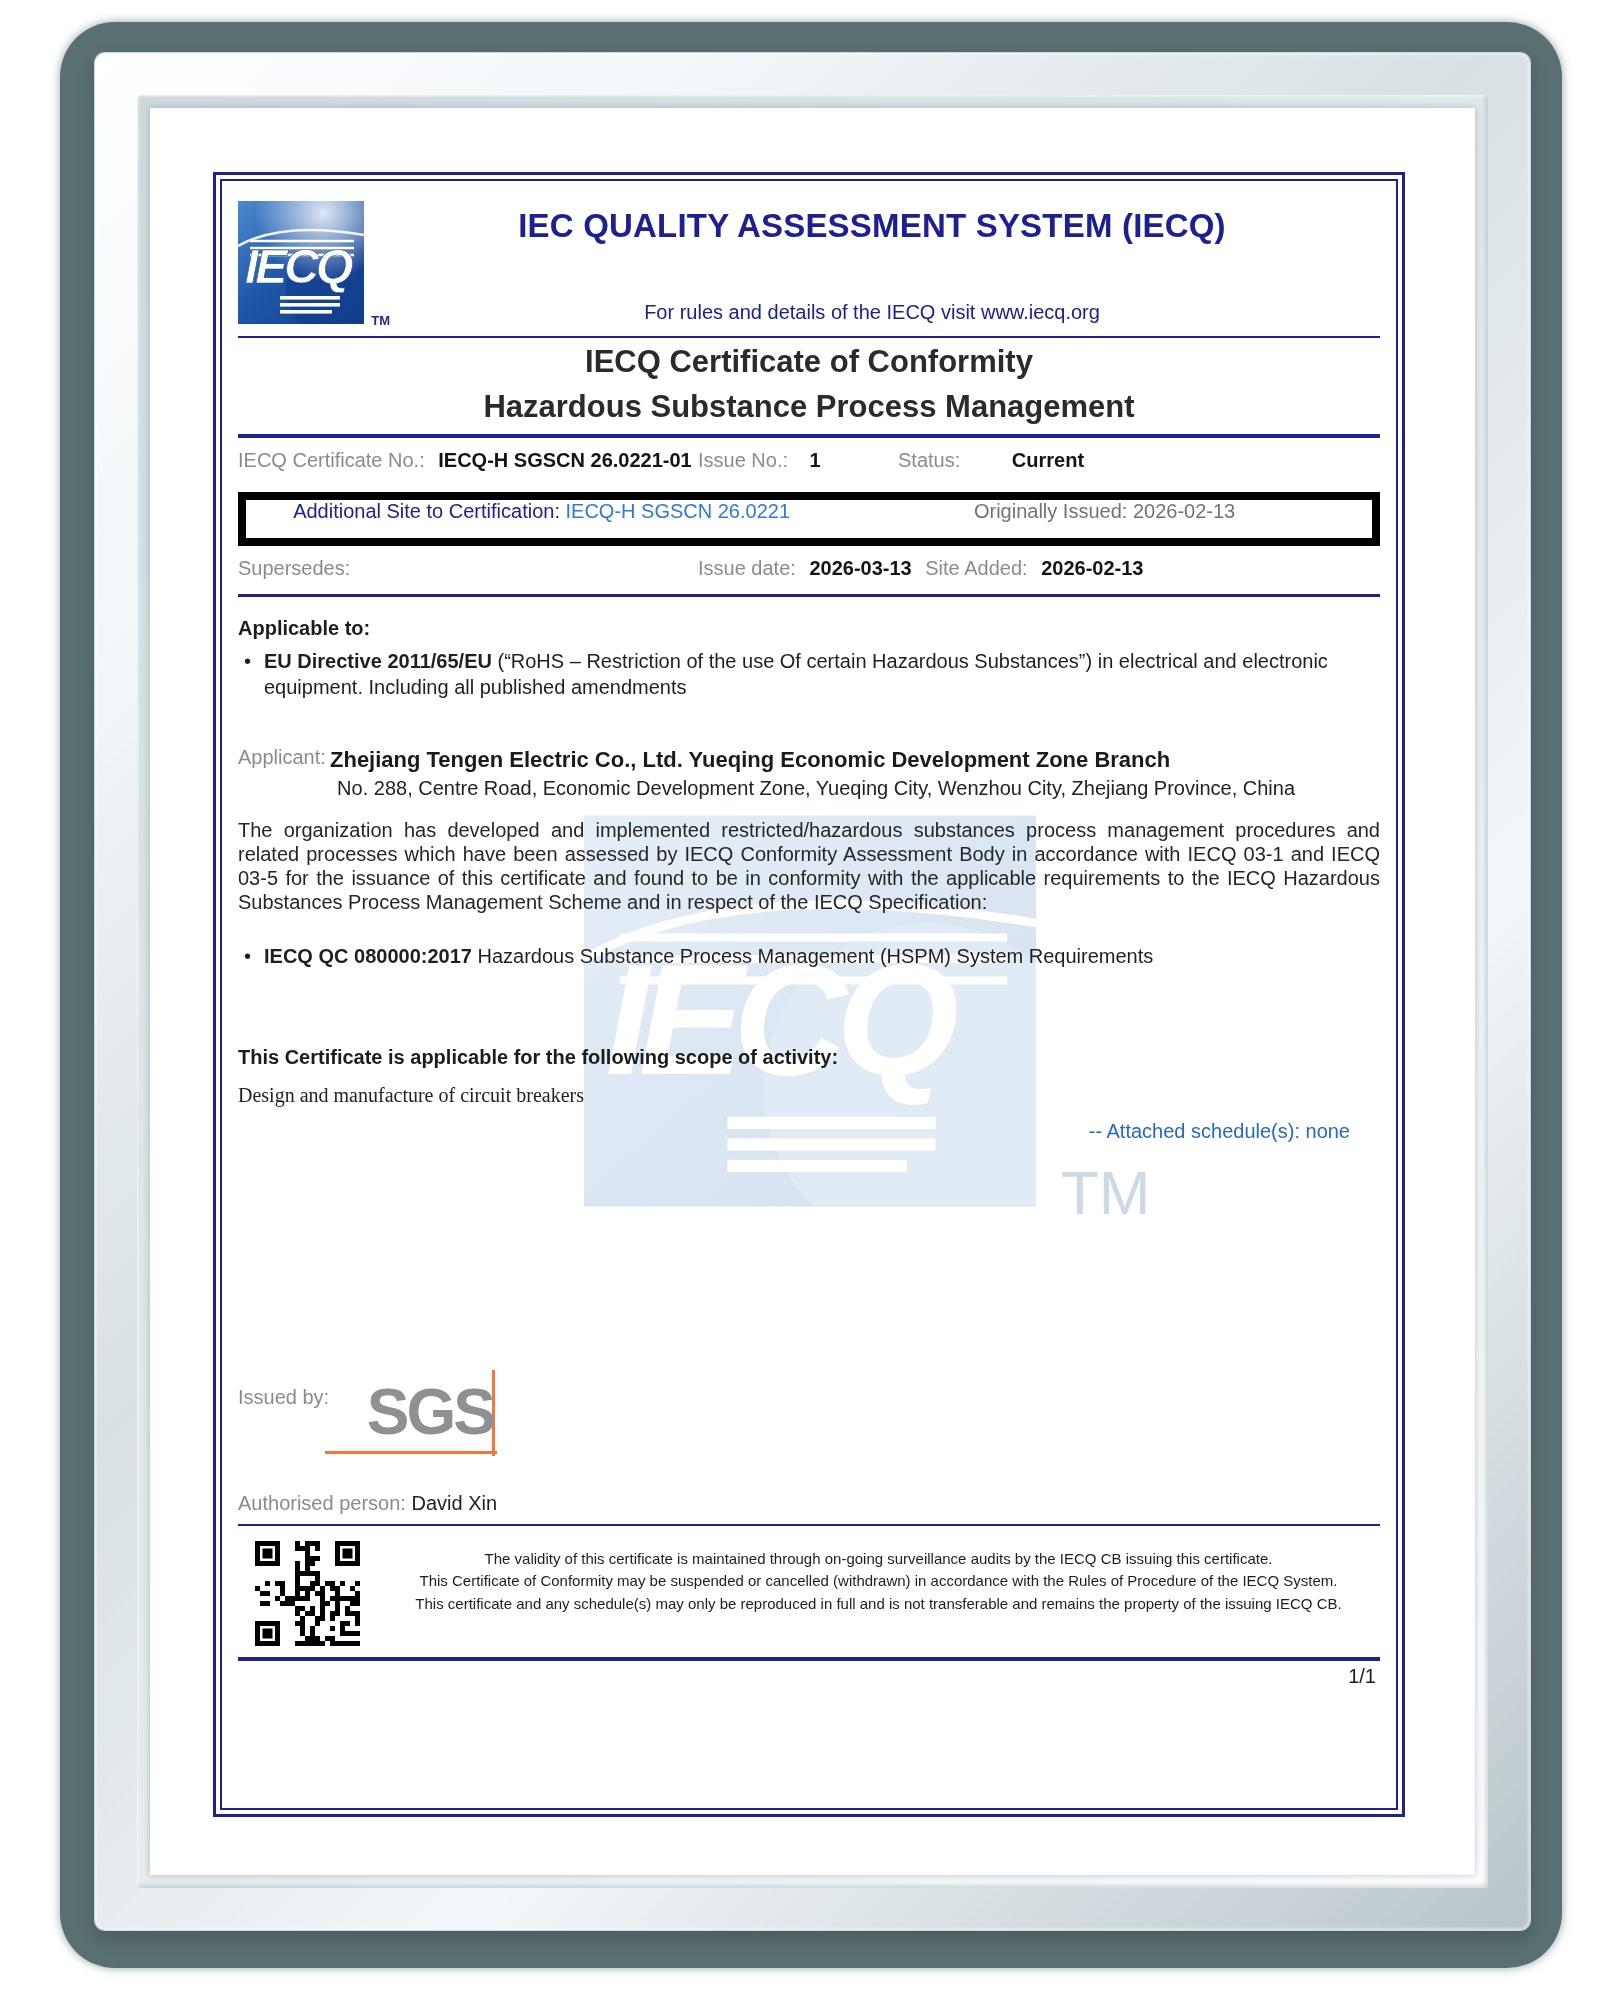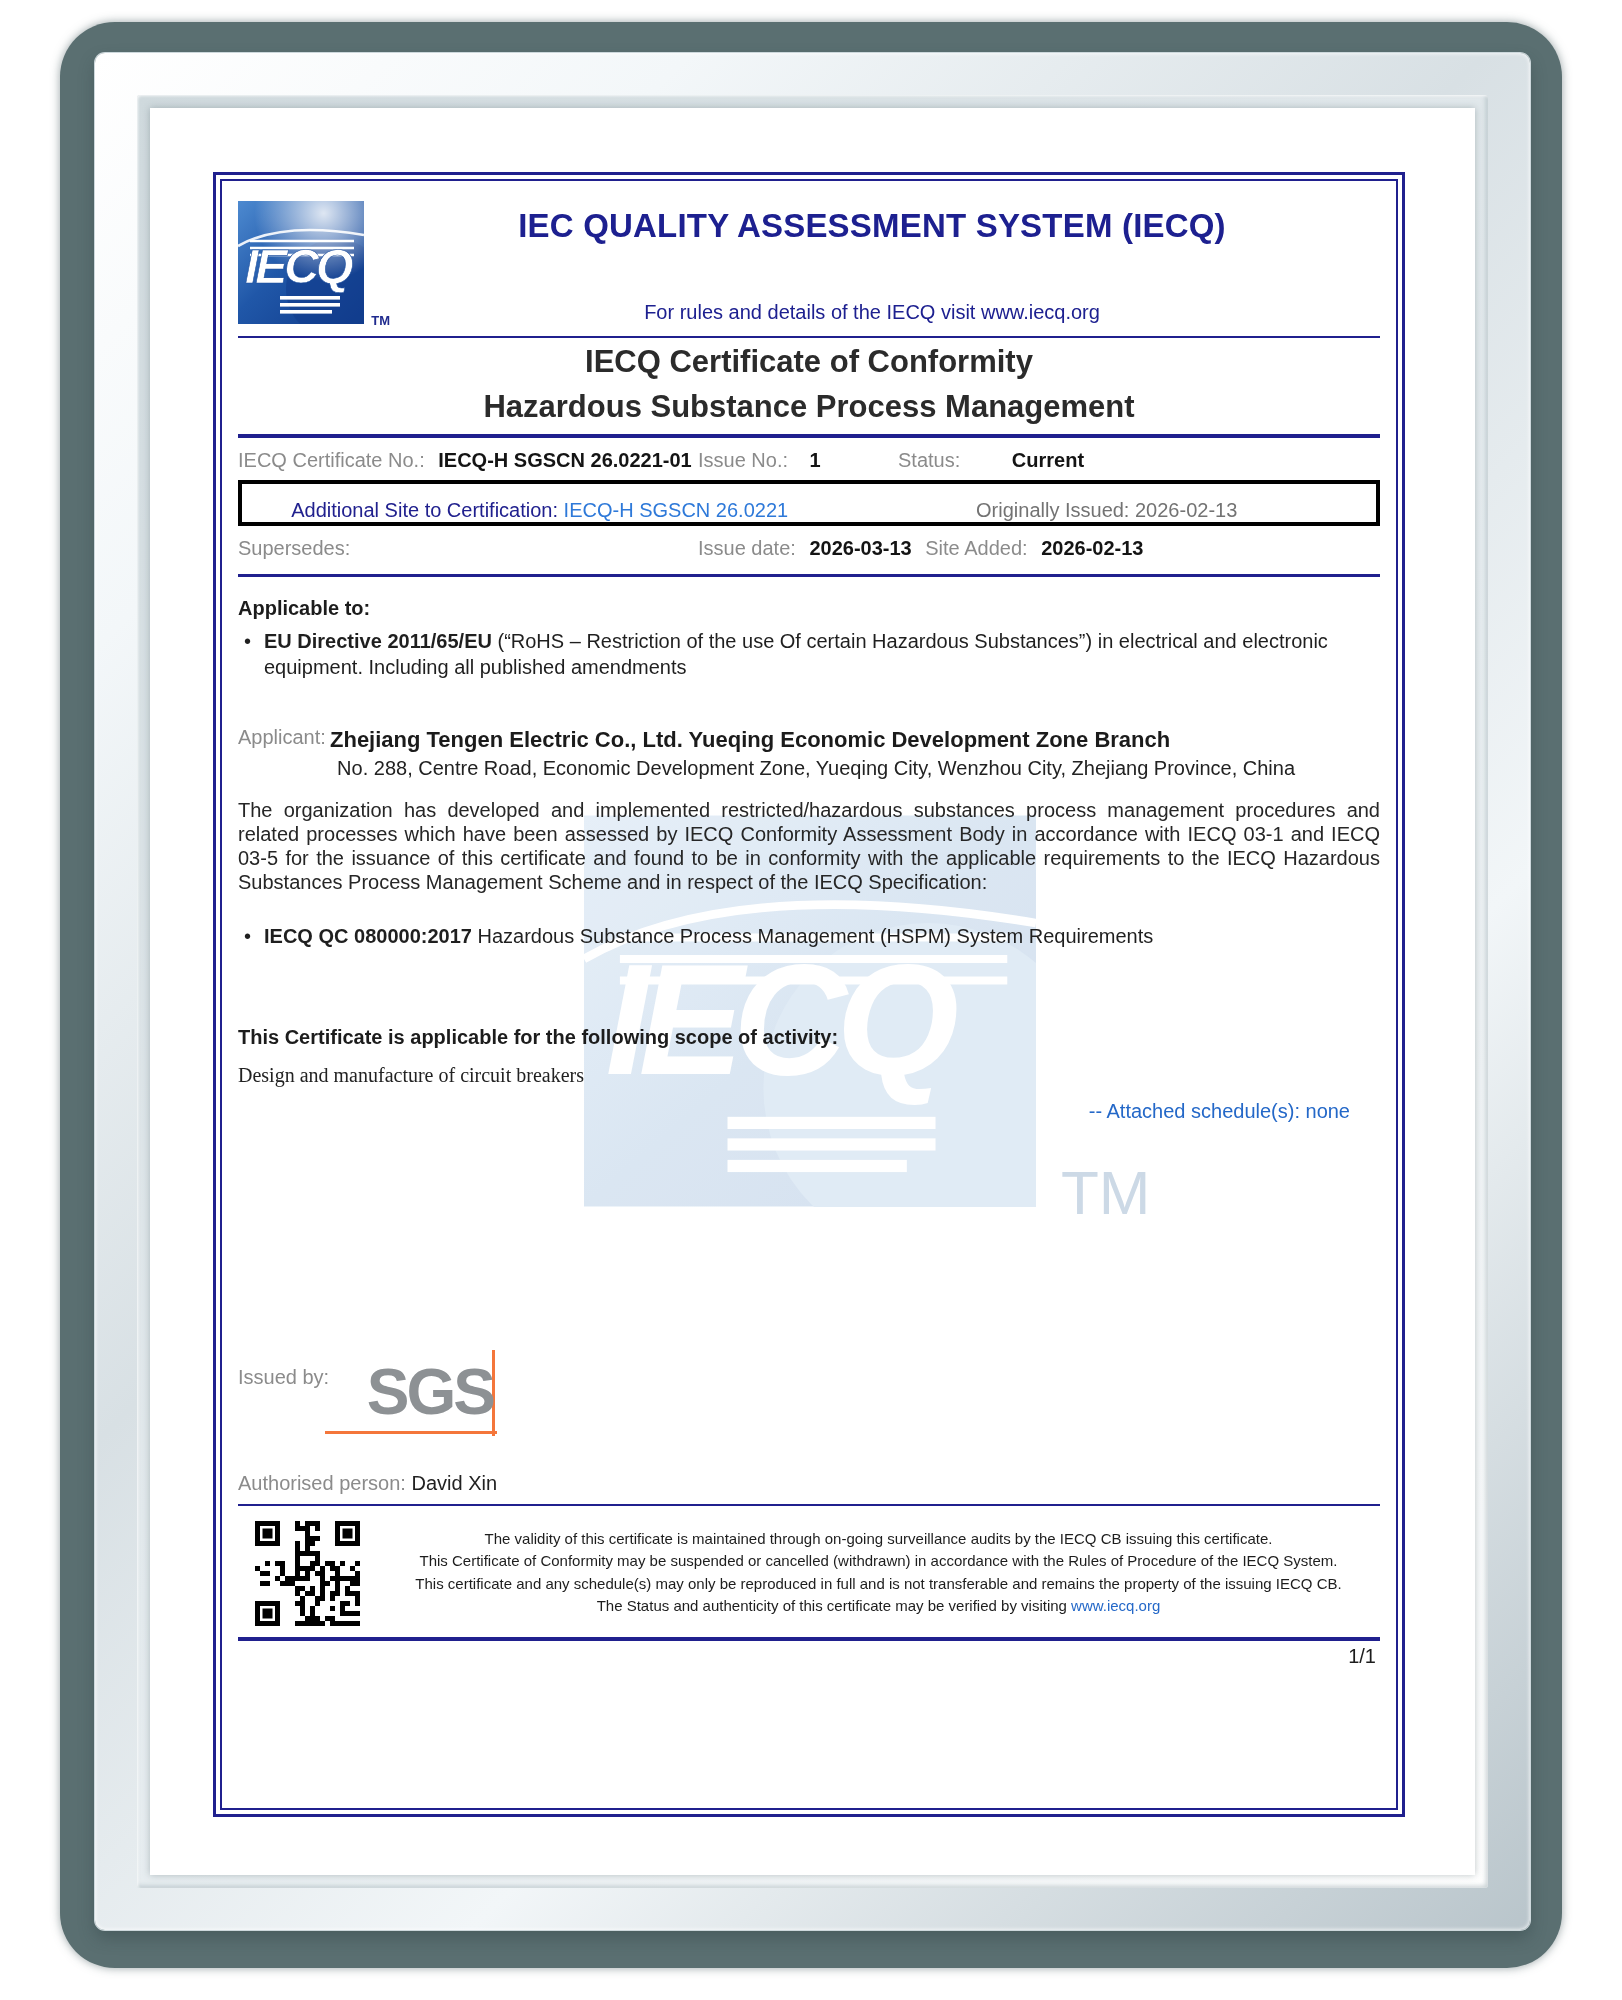--- a/index.html
+++ b/index.html
@@ -43,21 +43,21 @@
 
   
   .h1{margin-top:6px;text-align:center;font-size:31px;font-weight:bold;color:#2b2b2b;}
   .h2{margin-top:9px;text-align:center;font-size:31px;font-weight:bold;color:#2b2b2b;margin-bottom:9px;}
 
   
   .lab{color:#8b8b8b;} .val-b{color:#141414;font-weight:bold;} .val{color:#1c1c1c;}
   .meta-row{display:flex;align-items:baseline;font-size:20px;margin-top:11px;}
   .g1{width:460px;flex:0 0 auto;} .g2{width:200px;flex:0 0 auto;}
   .sp8{display:inline-block;width:8px;} .sp16{display:inline-block;width:16px;} .sp46{display:inline-block;width:46px;}
-  .addl-box{margin-top:8px;border:4px solid #000000;height:38px;display:flex;align-items:flex-end;font-size:20px;}
+  .addl-box{margin-top:20px;border:8px solid #000000;height:38px;display:flex;align-items:flex-start;font-size:20px;}
   .addl-box .cell1{flex:1.05;text-align:center;color:#20208e;}
   .addl-box .cell2{flex:.95;text-align:center;color:#737373;}
   .addl-num{color:#2e79d9;}
   .mt-cb-rule{margin-top:14px;}
 
   
   .sec-h{margin-top:20px;font-size:20px;font-weight:bold;color:#1c1c1c;}
   .blist{margin:8px 0 0 4px;padding:0;list-style:none;font-size:20px;color:#1f1f1f;line-height:1.28;}
   .blist li{position:relative;padding-left:22px;margin-top:9px;max-width:1115px;}
   .blist li::before{content:"•";position:absolute;left:2px;top:0;color:#1f1f1f;}
@@ -407,23 +407,20 @@
                   <i style="position: absolute; width: 5px; height: 5px; background: rgb(0, 0, 0); left: 100px; top: 100px;"></i>
                 </span>
               <span class="finder f-tl"></span>
               <span class="finder f-tr"></span>
               <span class="finder f-bl"></span>
             </span>
             <span class="legal">
               <div>The validity of this certificate is maintained through on-going surveillance audits by the IECQ CB issuing this certificate.</div>
               <div>This Certificate of Conformity may be suspended or cancelled (withdrawn) in accordance with the Rules of Procedure of the IECQ System.</div>
               <div>This certificate and any schedule(s) may only be reproduced in full and is not transferable and remains the property of the issuing IECQ CB.</div>
-              <div>
-                <span>The Status and authenticity of this certificate may be verified by visiting </span><a href="#">www.iecq.org</a>
-              </div>
             </span>
           </div>
 
           <hr class="rule rule-4 mt-final-rule">
           <div class="pageno">1/1</div>
 
         </div>
       </div>
 
     </div>

